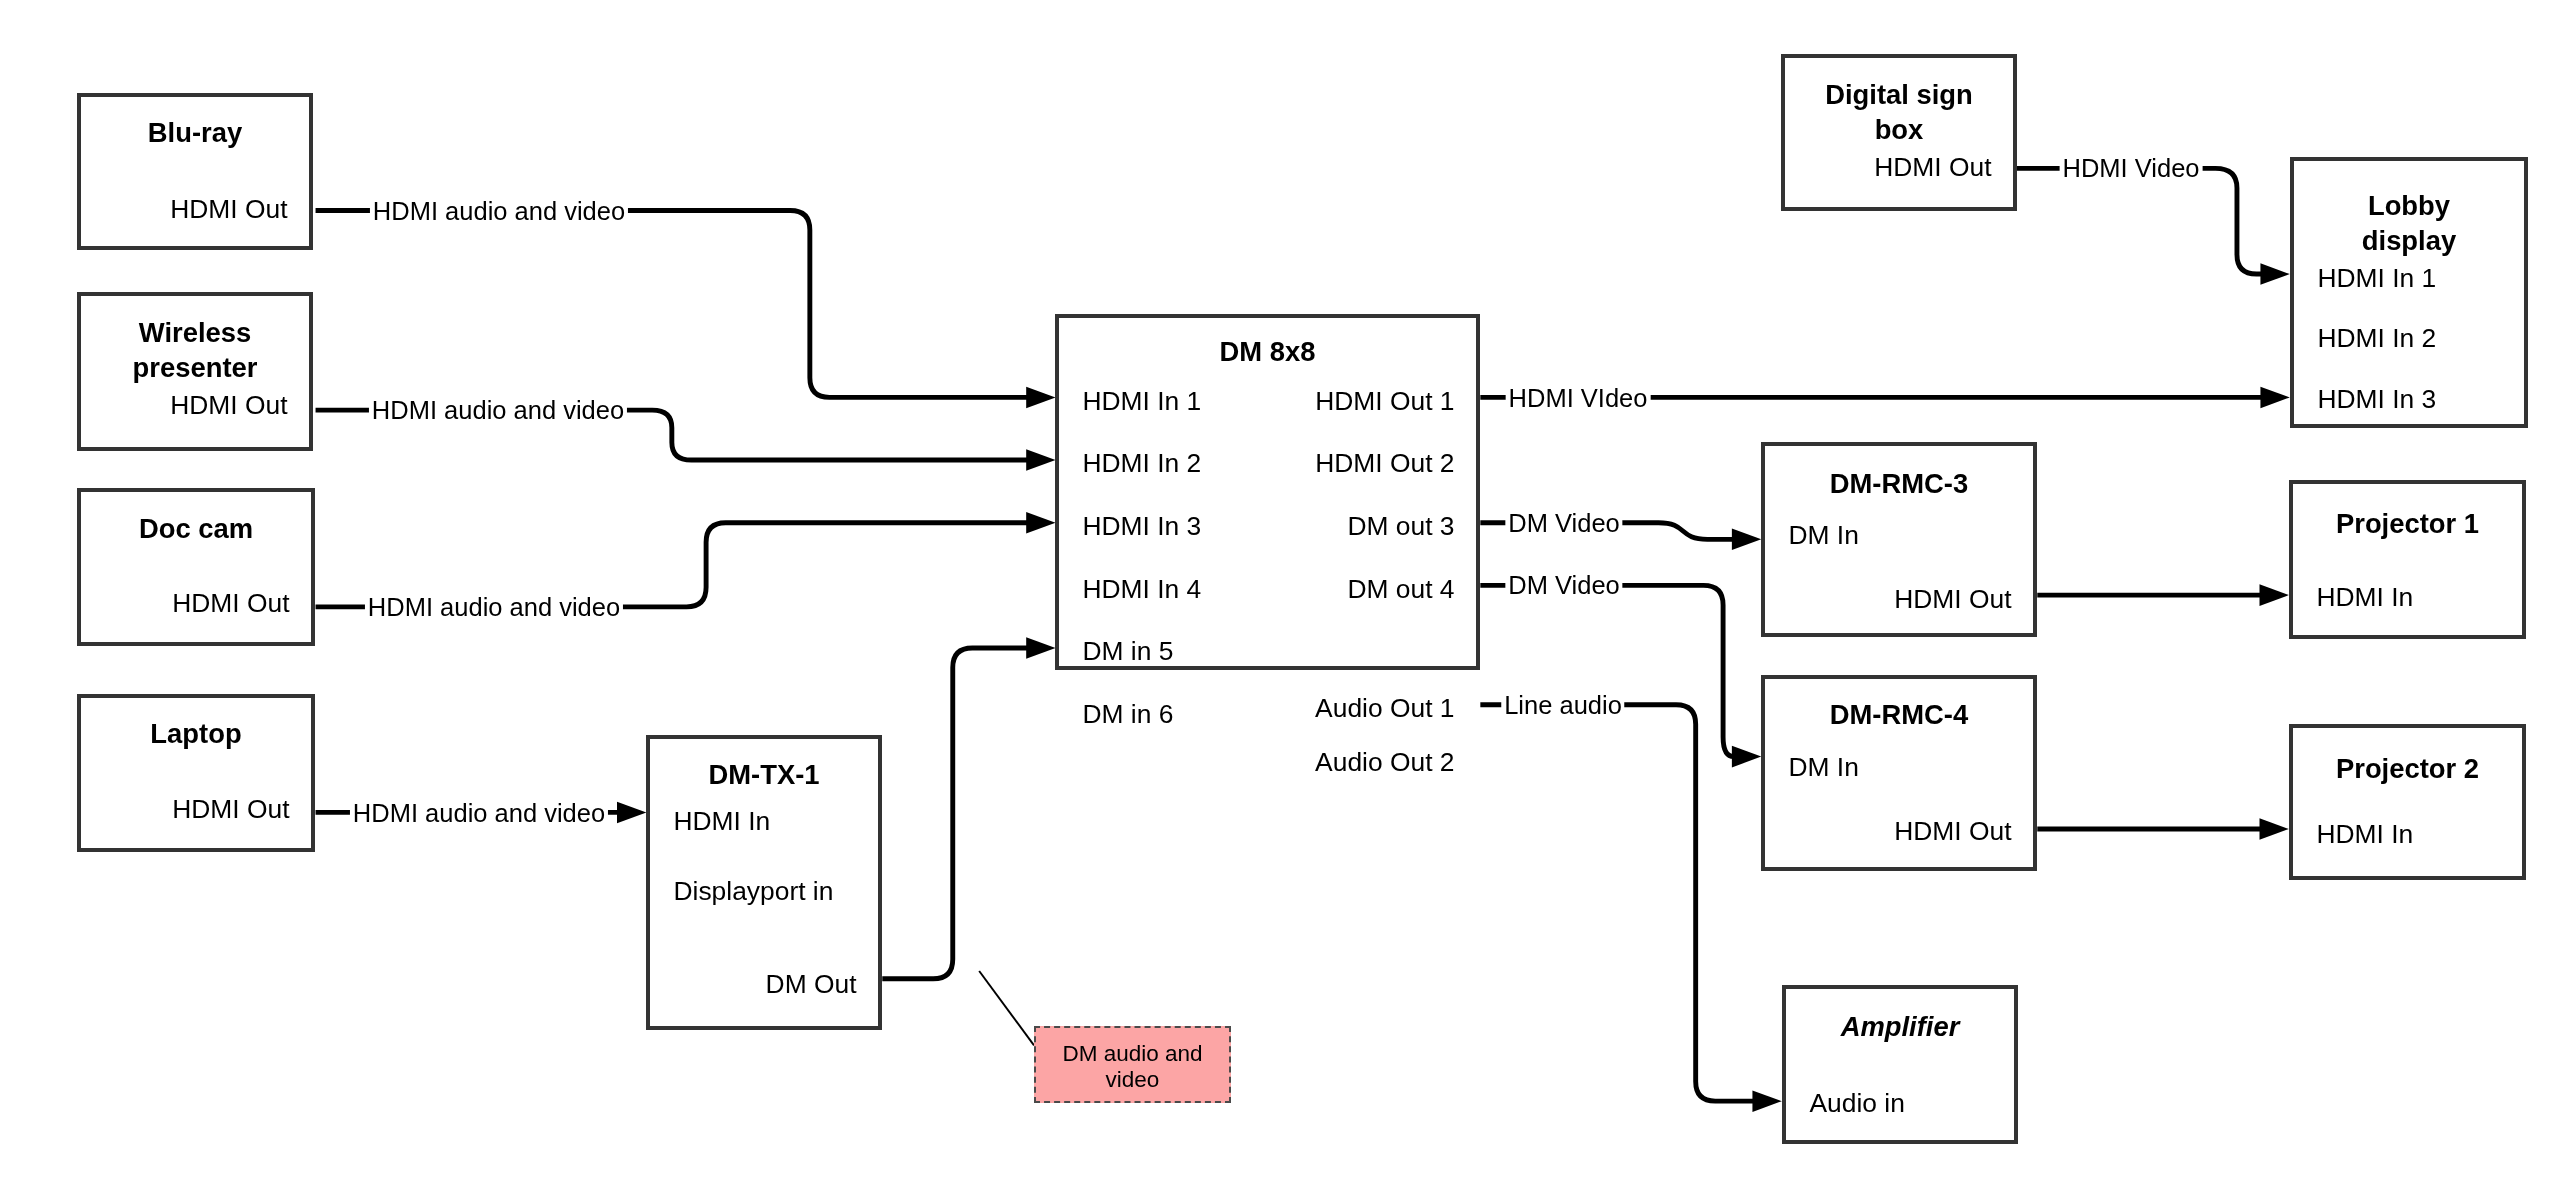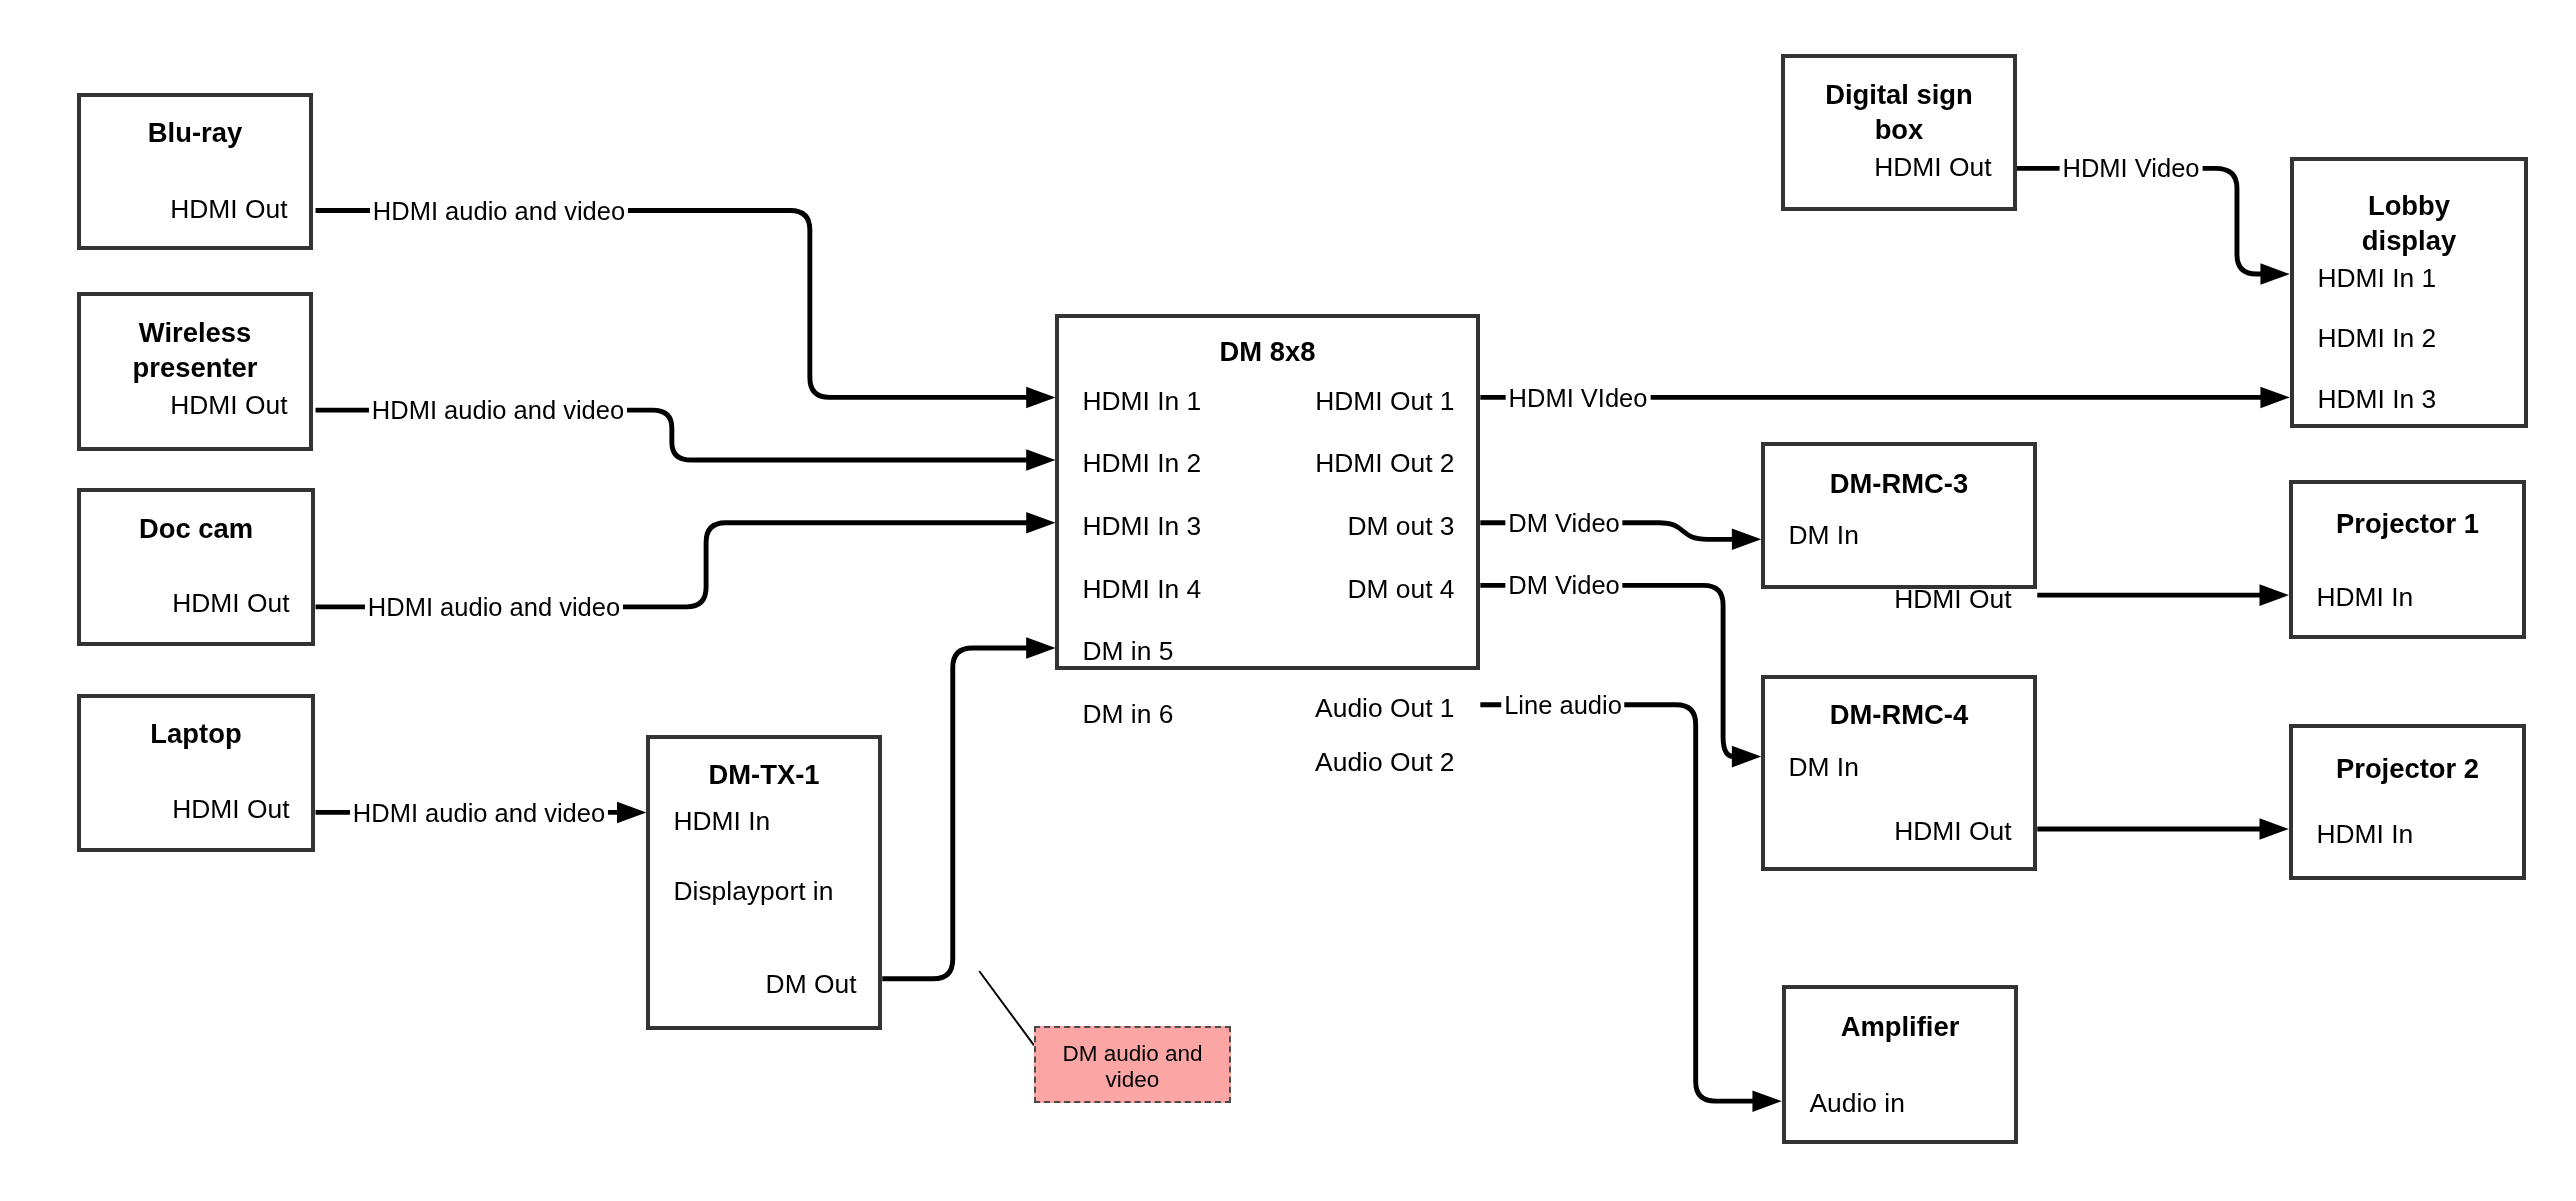--- a/index.html
+++ b/index.html
@@ -146,21 +146,21 @@
     </div>
     <div class="node" style="left: 2290px; top: 157px; width: 238px; height: 271px;">
       <div class="node-title" style="top: 62px;">
         <div>Lobby</div>
         <div>display</div>
       </div>
       <div class="port left" style="top: 102px;">HDMI In 1</div>
       <div class="port left" style="top: 162px;">HDMI In 2</div>
       <div class="port left" style="top: 223px;">HDMI In 3</div>
     </div>
-    <div class="node" style="left: 1761px; top: 442px; width: 276px; height: 147px;">
+    <div class="node" style="left: 1761px; top: 442px; width: 276px; height: 195px;">
       <div class="node-title" style="top: 37px;">
         <div>DM-RMC-3</div>
       </div>
       <div class="port left" style="top: 74px;">DM In</div>
       <div class="port right" style="top: 138px;">HDMI Out</div>
     </div>
     <div class="node" style="left: 2289px; top: 480px; width: 237px; height: 159px;">
       <div class="node-title" style="top: 39px;">
         <div>Projector 1</div>
       </div>
@@ -173,21 +173,21 @@
       <div class="port left" style="top: 73px;">DM In</div>
       <div class="port right" style="top: 137px;">HDMI Out</div>
     </div>
     <div class="node" style="left: 2289px; top: 724px; width: 237px; height: 156px;">
       <div class="node-title" style="top: 40px;">
         <div>Projector 2</div>
       </div>
       <div class="port left" style="top: 91px;">HDMI In</div>
     </div>
     <div class="node" style="left: 1782px; top: 985px; width: 236px; height: 159px;">
-      <div class="node-title" style="top: 37px;">
+      <div class="node-title" style="top: 37px; font-style: italic;">
         <div>Amplifier</div>
       </div>
       <div class="port left" style="top: 99px;">Audio in</div>
     </div>
     <div class="node note" style="left: 1034px; top: 1026px; width: 197px; height: 77px;">
       <div class="node-title" style="top: 39px;">
         <div>DM audio and</div>
         <div>video</div>
       </div>
     </div>

